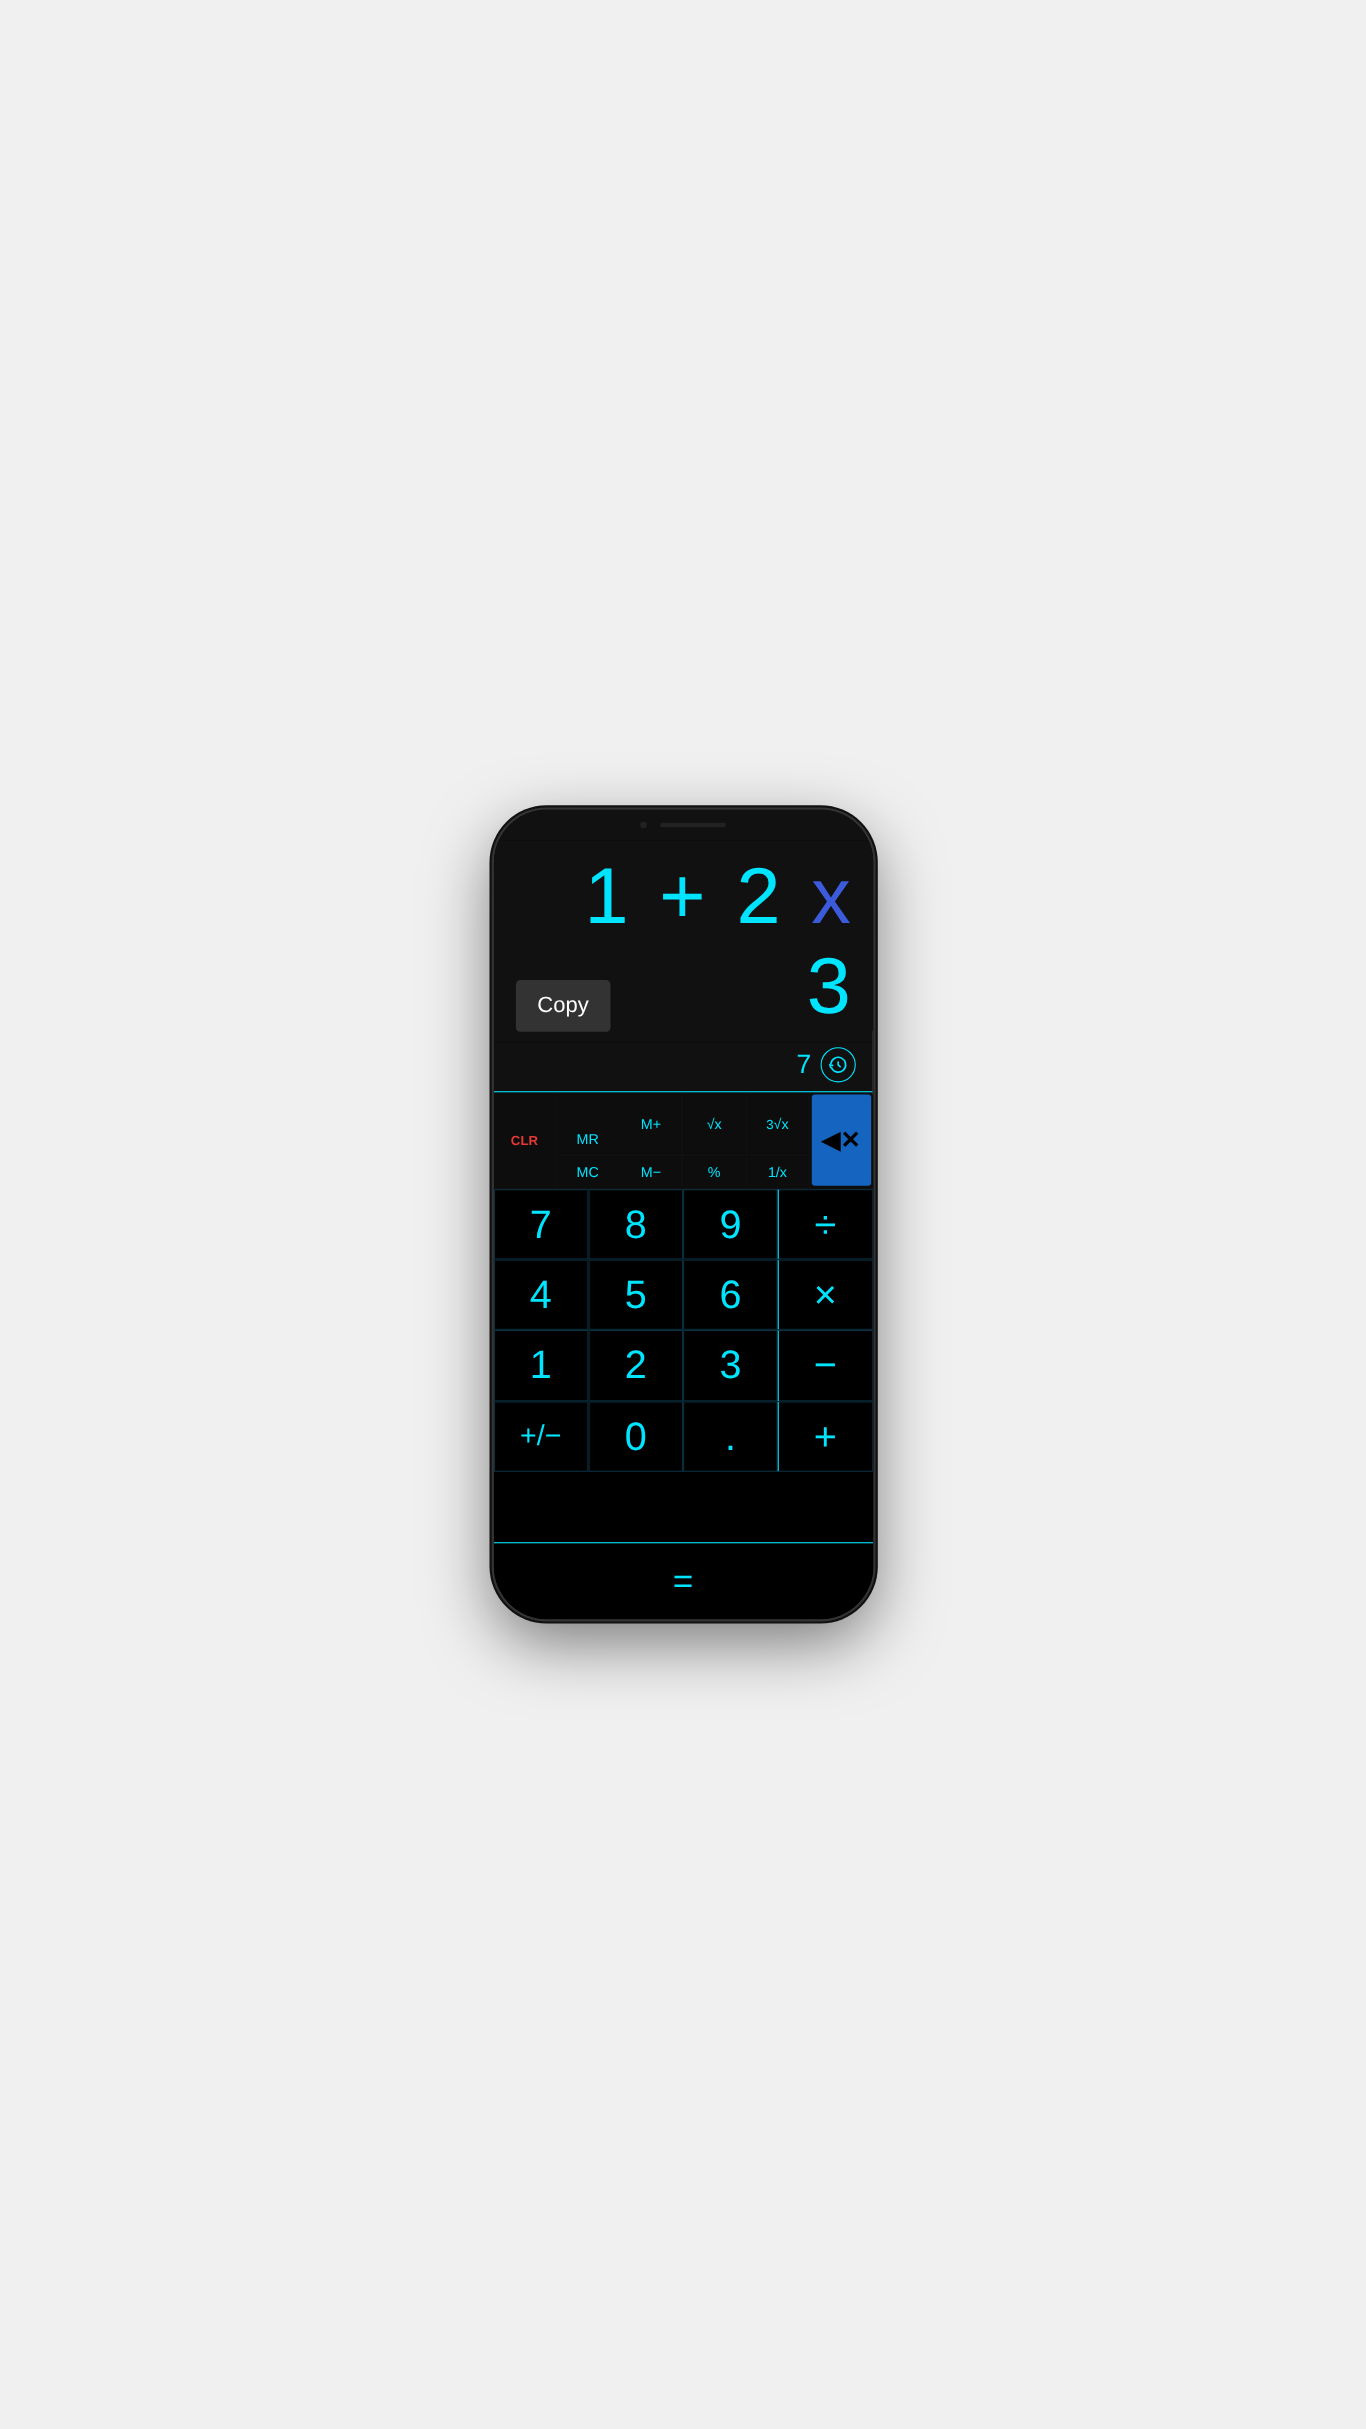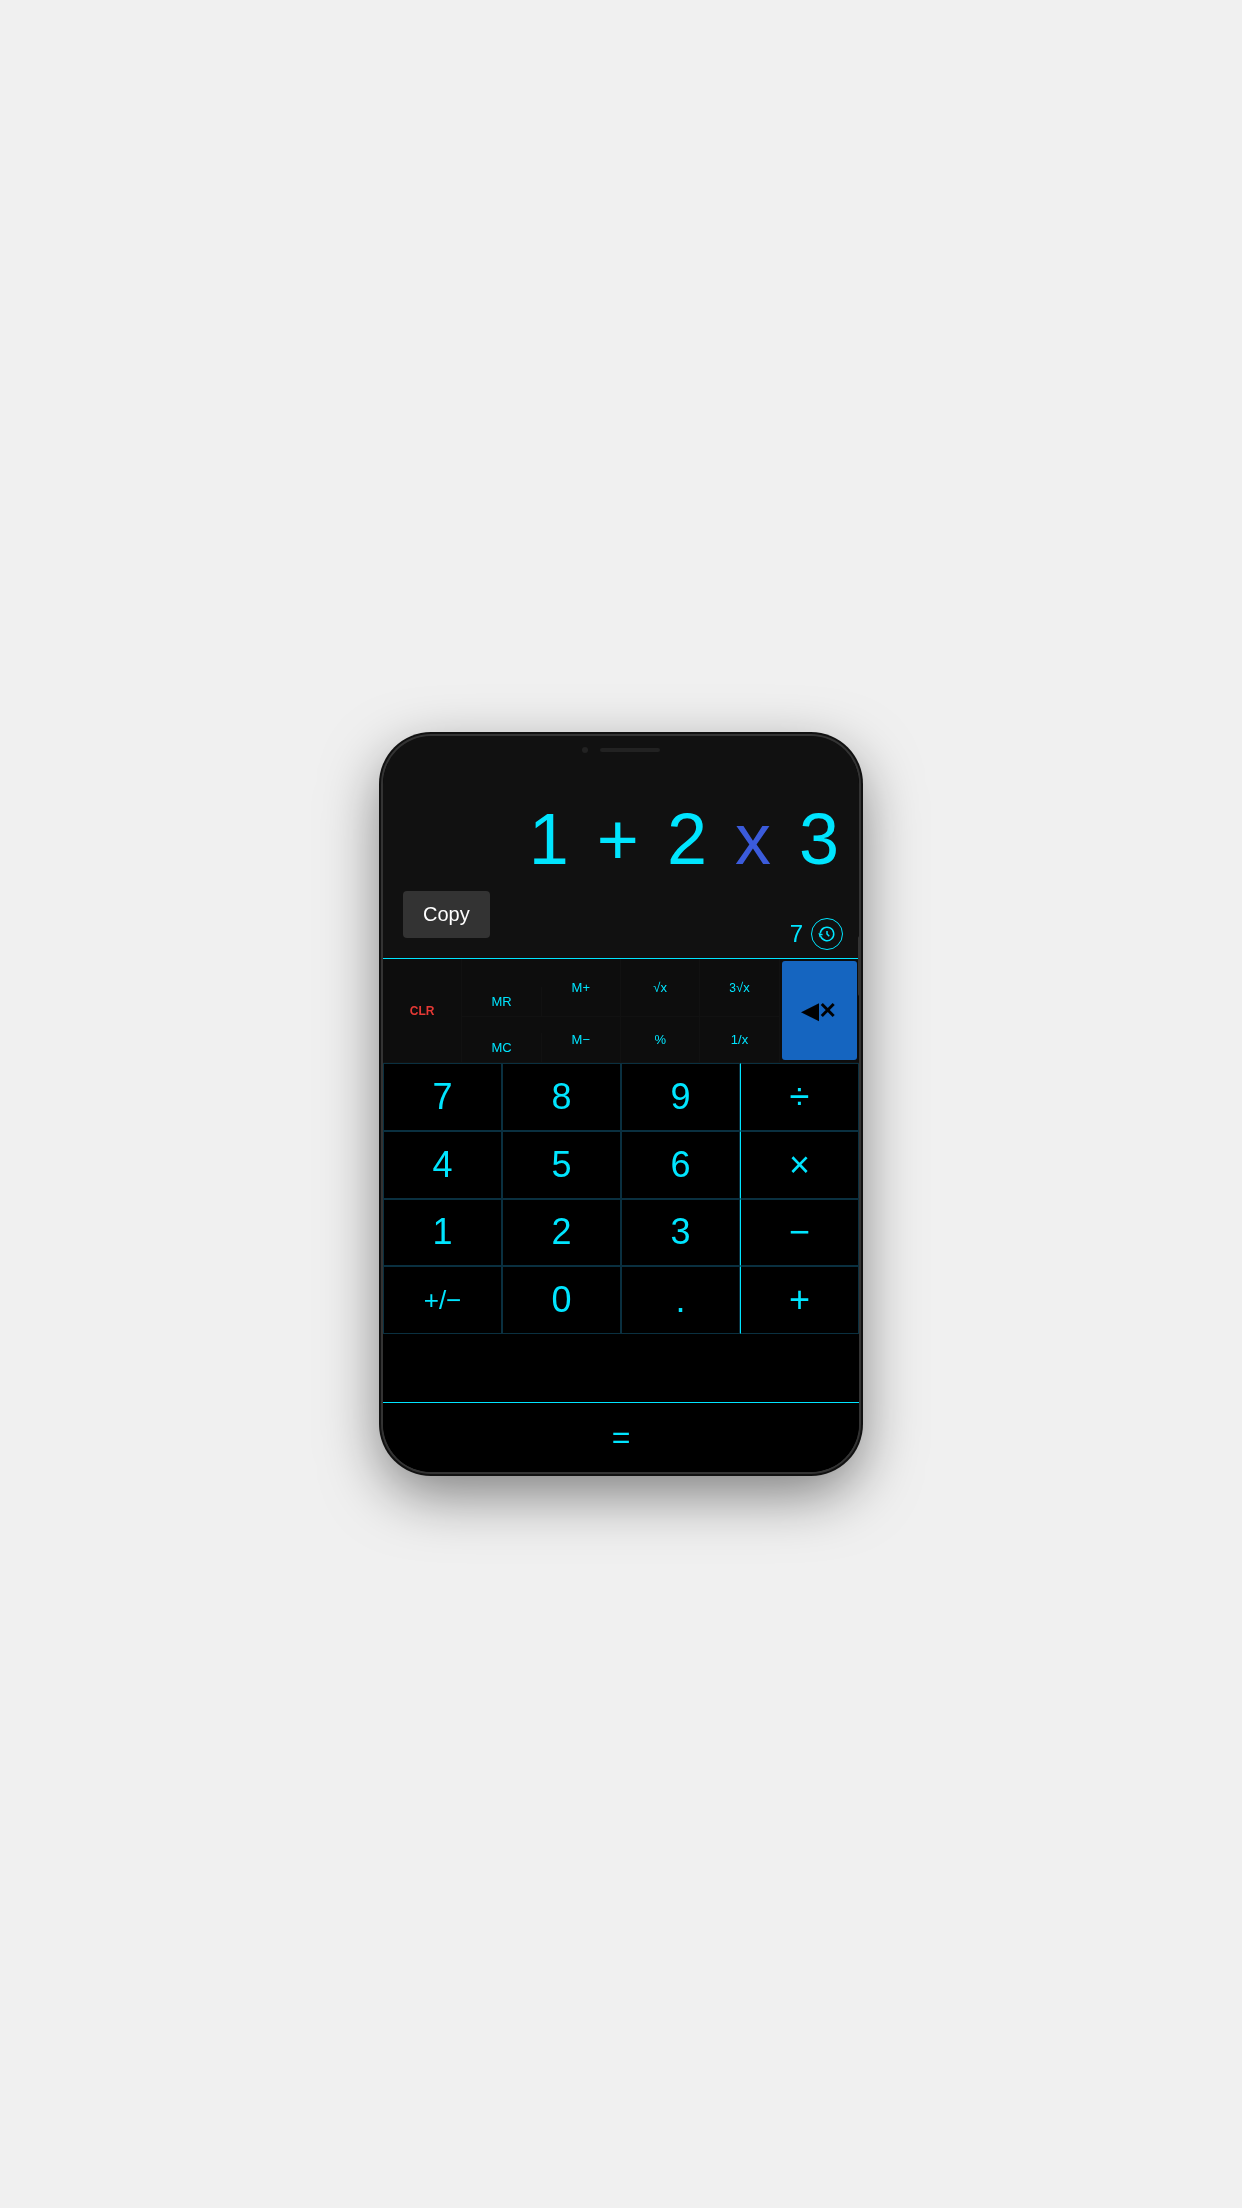--- a/index.html
+++ b/index.html
@@ -6,21 +6,21 @@
     body {
       background: #f0f0f0;
       display: flex;
       justify-content: center;
       align-items: center;
       min-height: 100vh;
       font-family: sans-serif;
     }
 
     .phone-outer {
-      width: 476px;
+      width: 345px;
       height: 736px;
       background: #1a1a1a;
       border-radius: 48px;
       position: relative;
       box-shadow: 0 0 0 2px #333, 0 0 0 4px #111, 0 20px 60px rgba(0,0,0,0.5);
       overflow: hidden;
     }
 
     .phone-inner {
       position: absolute;
@@ -229,21 +229,21 @@
 
         <div style="display:flex;align-items:center;justify-content:center;color:#00e5ff;font-size:13px;padding:7px 2px;cursor:pointer;border-right:1px solid #111;border-bottom:1px solid #111;margin-top:28px;">MR</div>
         <div style="display:flex;align-items:center;justify-content:center;color:#00e5ff;font-size:13px;padding:7px 2px;cursor:pointer;border-right:1px solid #111;border-bottom:1px solid #111;">M+</div>
         <div style="display:flex;align-items:center;justify-content:center;color:#00e5ff;font-size:13px;padding:7px 2px;cursor:pointer;border-right:1px solid #111;border-bottom:1px solid #111;">√x</div>
         <div style="display:flex;align-items:center;justify-content:center;color:#00e5ff;font-size:13px;padding:7px 2px;cursor:pointer;border-right:1px solid #111;border-bottom:1px solid #111;"><sup>3</sup>√x</div>
 
         <div style="grid-row:span 2;display:flex;align-items:center;justify-content:center;background:#1565c0;cursor:pointer;border-radius:3px;margin:2px;">
           <span style="color:#000;font-size:22px;font-weight:bold;">◀✕</span>
         </div>
 
-        <div style="display:flex;align-items:center;justify-content:center;color:#00e5ff;font-size:13px;padding:7px 2px;cursor:pointer;border-right:1px solid #111;margin-top:16px;">MC</div>
+        <div style="display:flex;align-items:center;justify-content:center;color:#00e5ff;font-size:13px;padding:7px 2px;cursor:pointer;border-right:1px solid #111;">MC</div>
         <div style="display:flex;align-items:center;justify-content:center;color:#00e5ff;font-size:13px;padding:7px 2px;cursor:pointer;border-right:1px solid #111;">M−</div>
         <div style="display:flex;align-items:center;justify-content:center;color:#00e5ff;font-size:13px;padding:7px 2px;cursor:pointer;border-right:1px solid #111;">%</div>
         <div style="display:flex;align-items:center;justify-content:center;color:#00e5ff;font-size:13px;padding:7px 2px;cursor:pointer;border-right:1px solid #111;">1/x</div>
       </div>
 
       <div class="numpad">
 
         <div class="num-btn">7</div>
         <div class="num-btn">8</div>
         <div class="num-btn">9</div>

